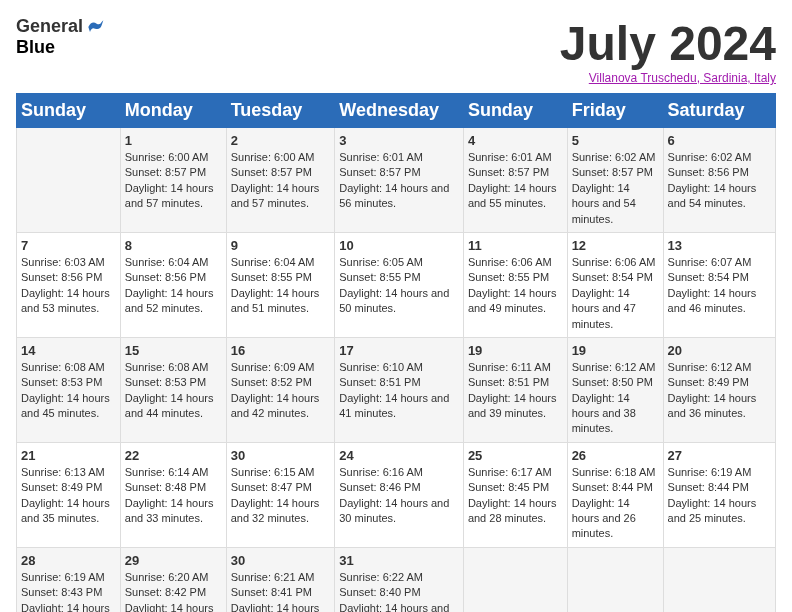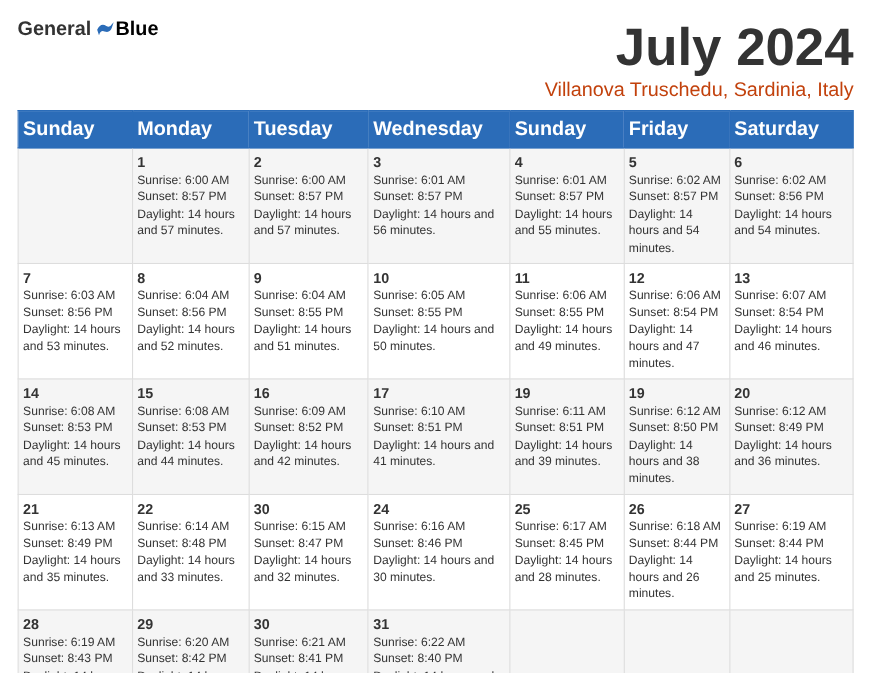--- a/index.html
+++ b/index.html
@@ -11,21 +11,21 @@
       padding: 16px;
     }
     .header {
       display: flex;
       justify-content: space-between;
       align-items: flex-start;
       margin-bottom: 8px;
     }
     .logo {
       display: flex;
-      flex-direction: row;
+      flex-direction: column;
       align-items: flex-start;
     }
     .logo-text {
       display: flex;
       align-items: center;
     }
     .logo-general {
       font-size: 18px;
       font-weight: bold;
       color: #333;
@@ -42,22 +42,23 @@
     }
     .title-block {
       text-align: right;
     }
     .month-title {
       font-size: 48px;
       font-weight: bold;
       color: #333;
     }
     .subtitle {
-      font-size: 18px;
-      color: #c2410c;
+      font-size: 12px;
+      color: #a21caf;
+      text-decoration: underline;
     }
     table {
       width: 100%;
       border-collapse: collapse;
       font-size: 11px;
     }
     thead tr {
       background-color: #2b6cb8;
       color: #fff;
     }

